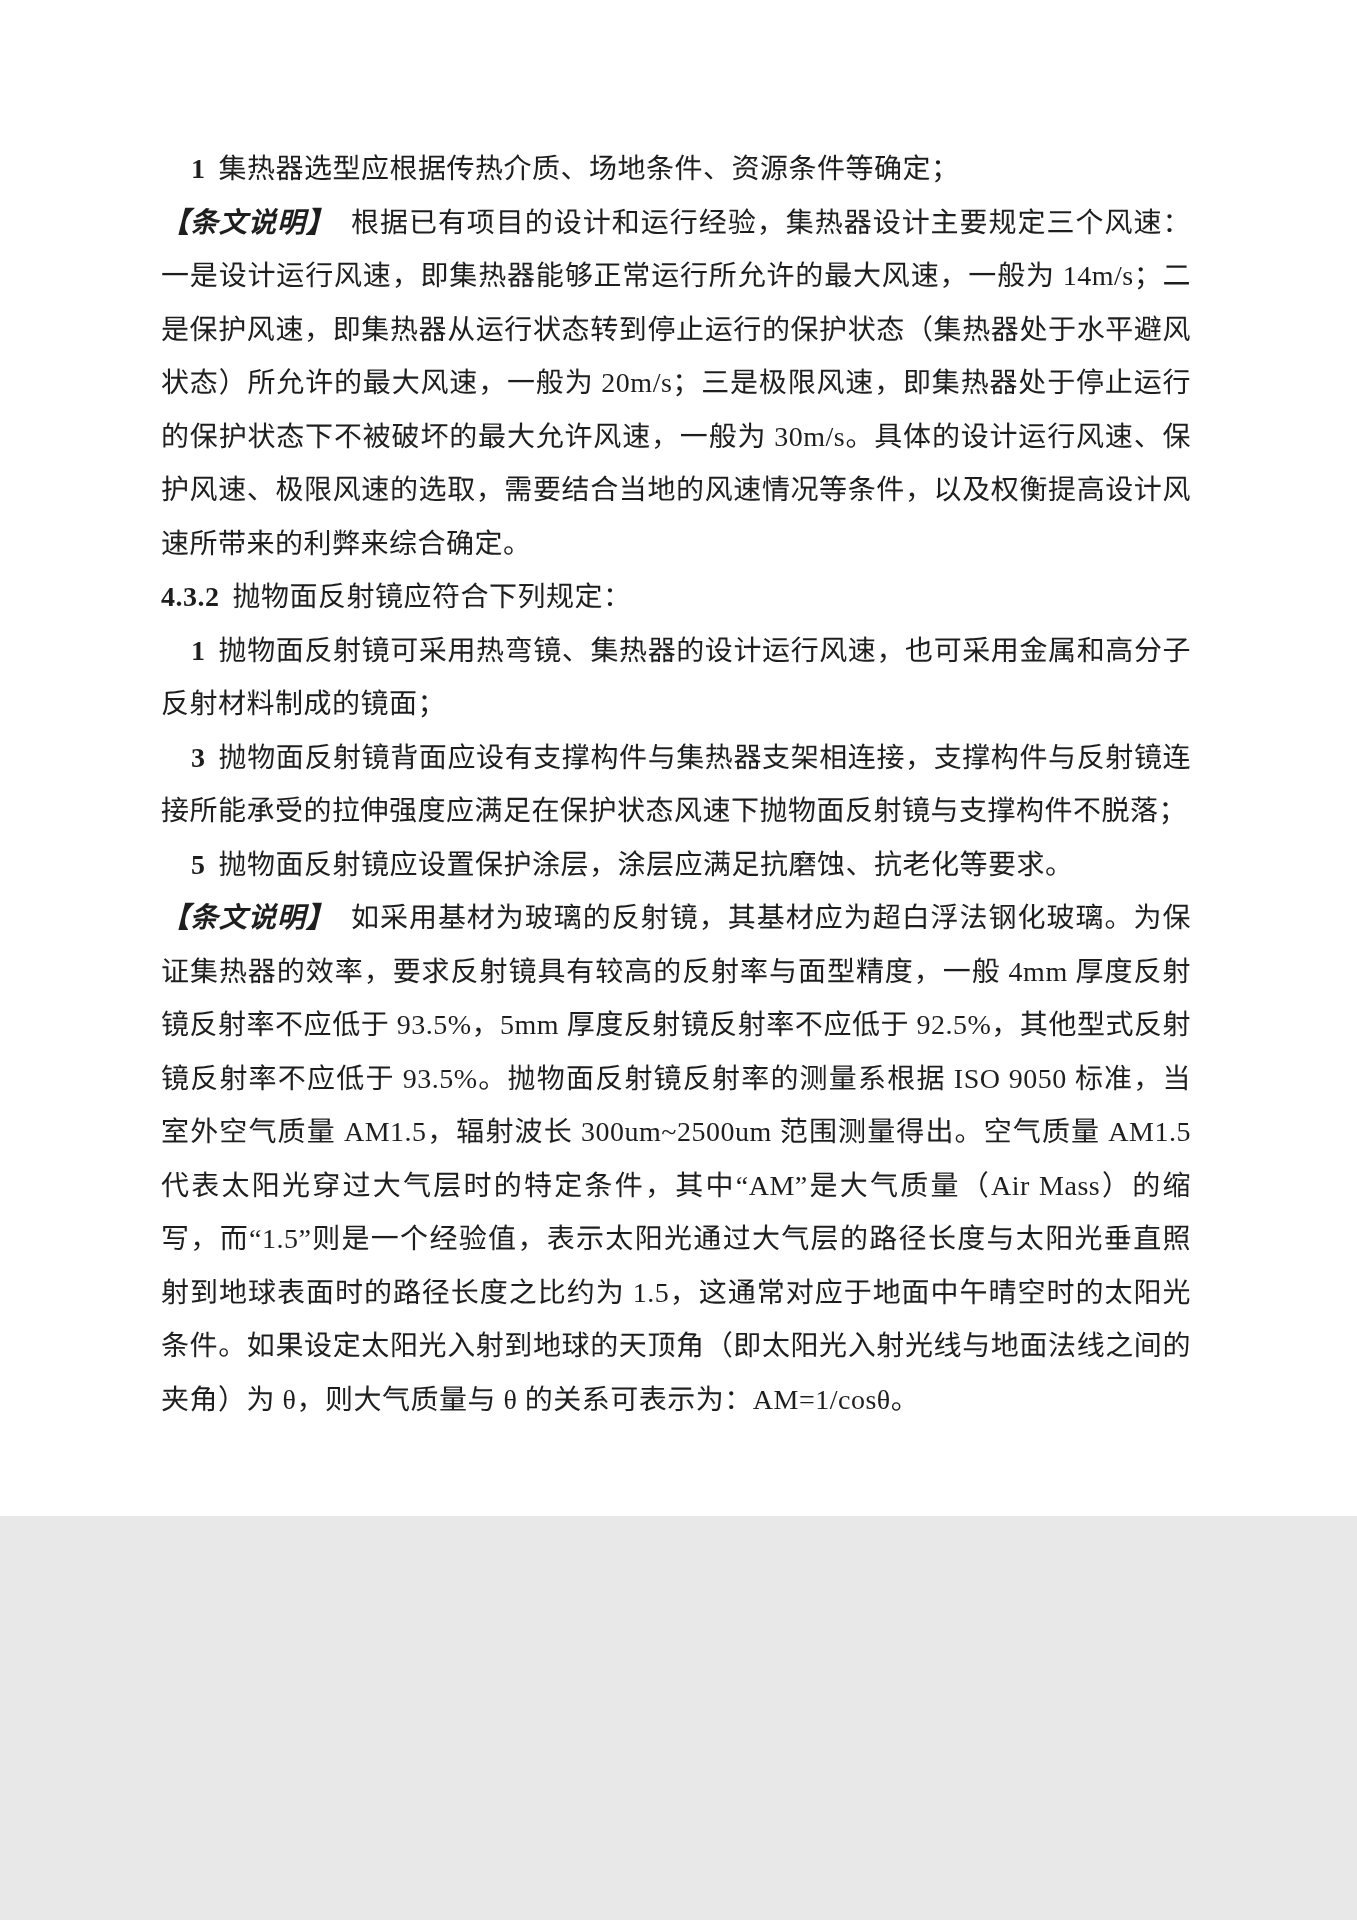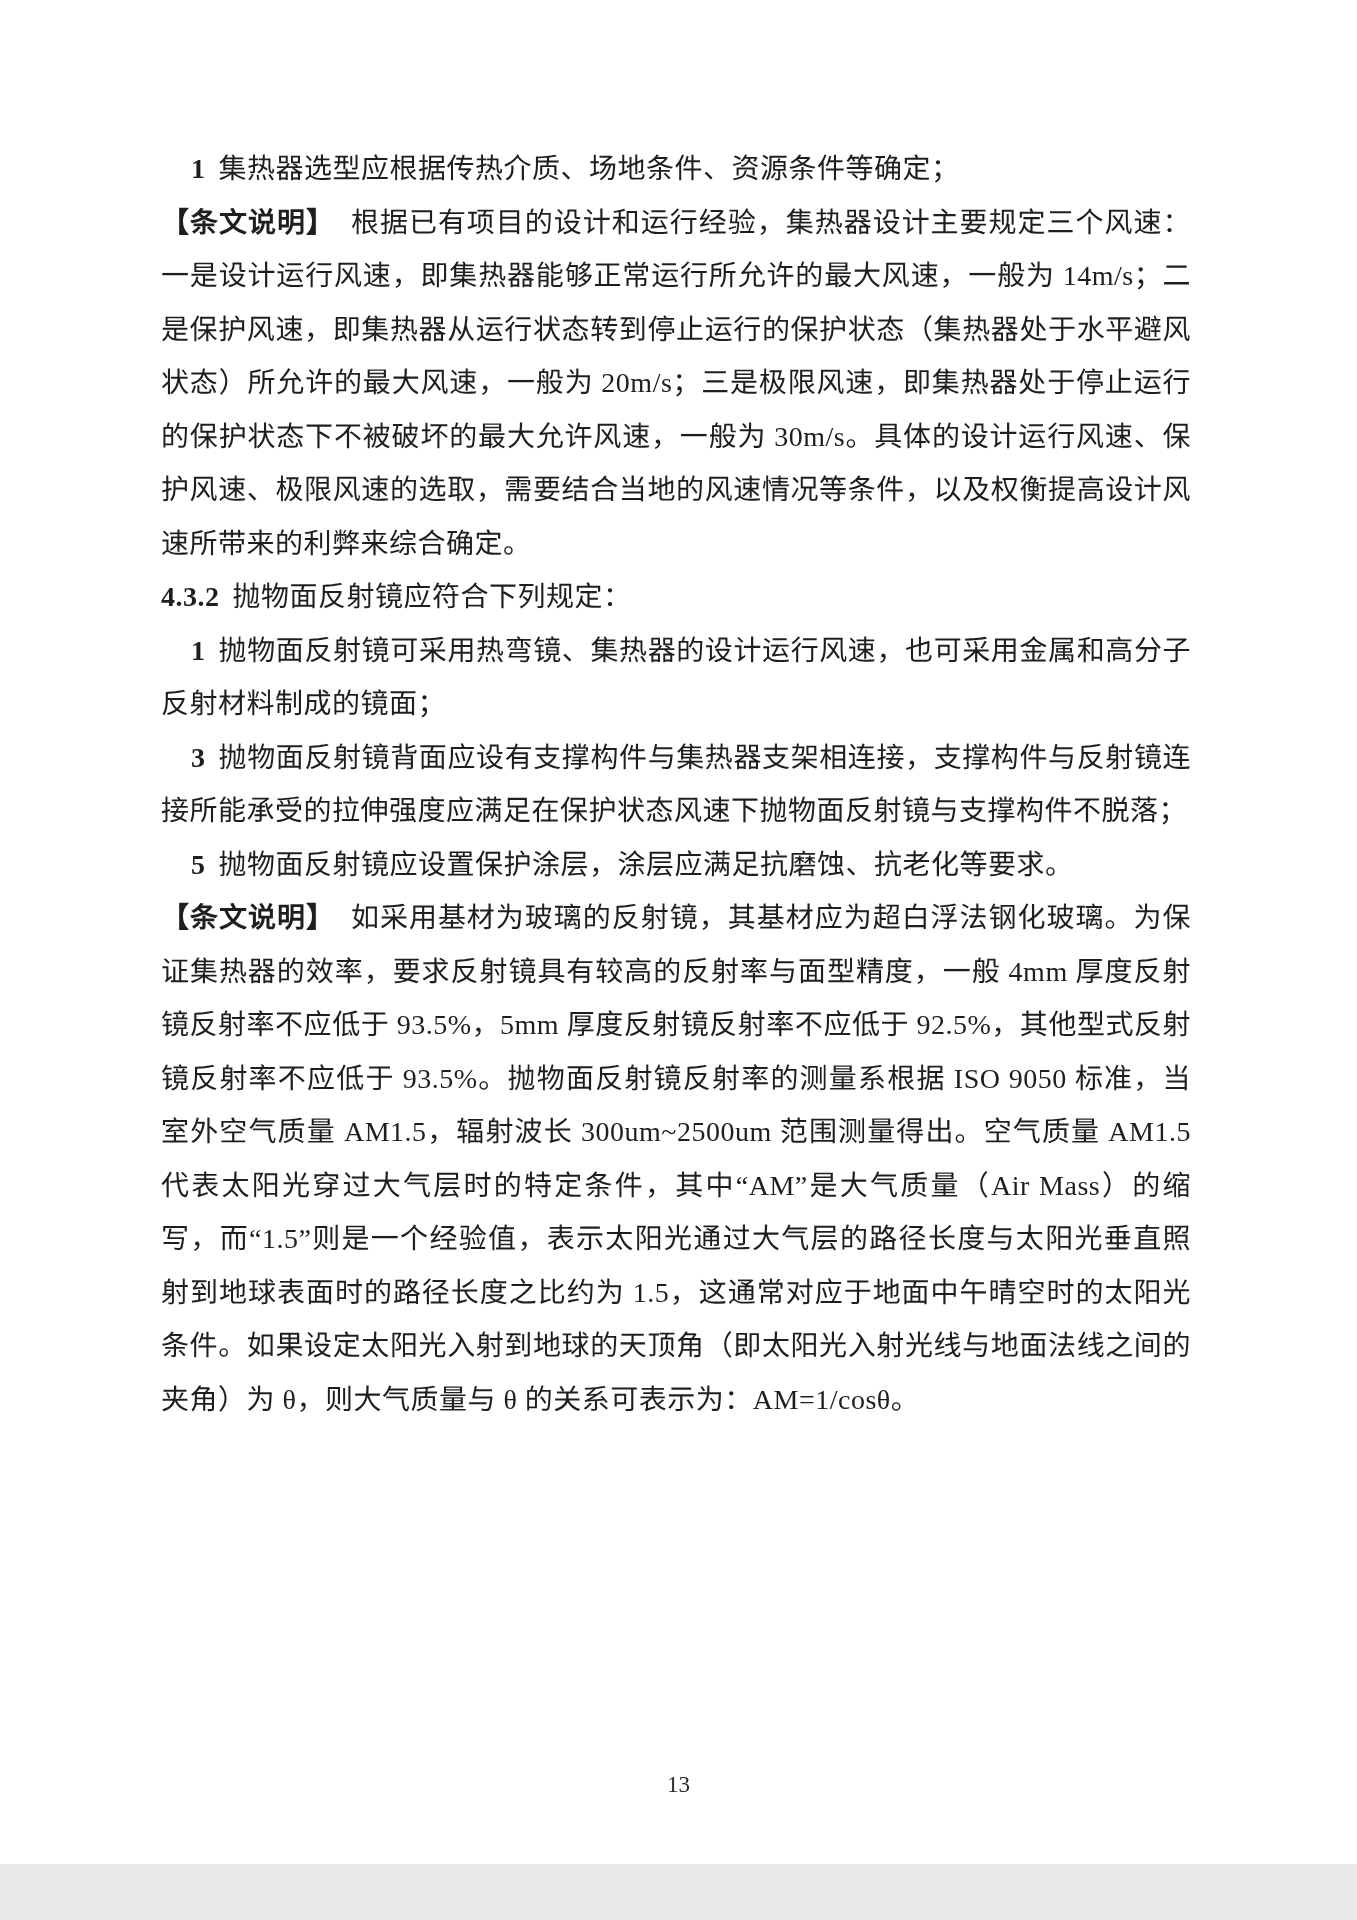--- a/index.html
+++ b/index.html
@@ -3,21 +3,21 @@
 <meta charset="utf-8">
 <style>
   html, body {
     margin: 0;
     padding: 0;
     background: #e8e8e8;
   }
   .page {
     position: relative;
     width: 1357px;
-    height: 1864px;
+    height: 1516px;
     margin: 0 auto;
     background: #ffffff;
     overflow: hidden;
     font-family: "Liberation Serif", "DejaVu Serif", serif;
     color: #1e1e1e;
   }
   .content {
     position: absolute;
     left: 161px;
     top: 142px;
@@ -39,20 +39,21 @@
   }
   .prefix {
     font-weight: 700;
   }
   .para-item .prefix,
   .para-clause .prefix {
     margin-right: 13px;
   }
   .para-explain .prefix {
     margin-right: 16px;
+    font-style: italic;
   }
   .footer {
     position: absolute;
     left: 0;
     top: 1772px;
     width: 100%;
     text-align: center;
     font-size: 23px;
     color: #2a2a2a;
   }

